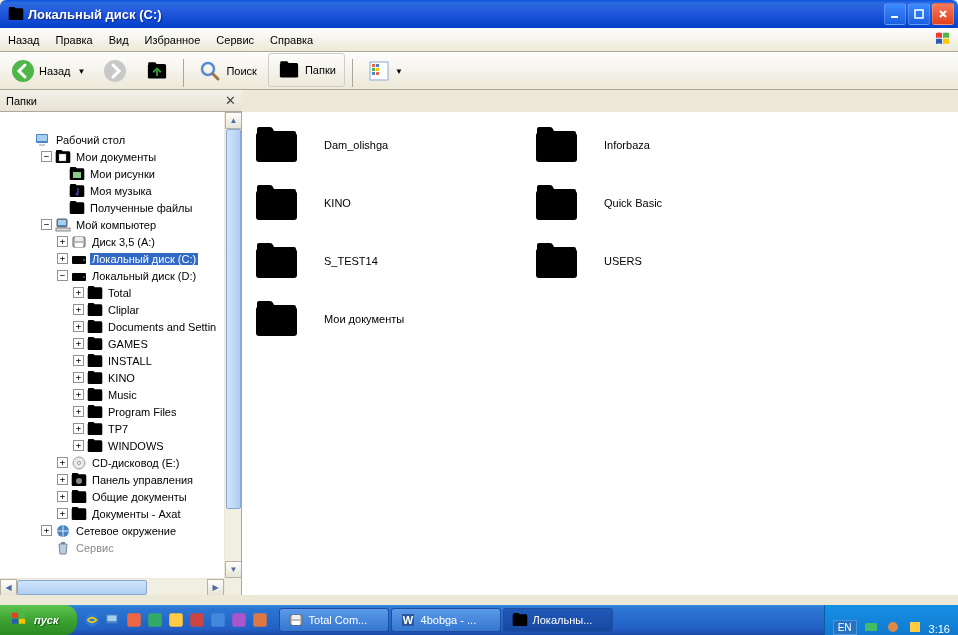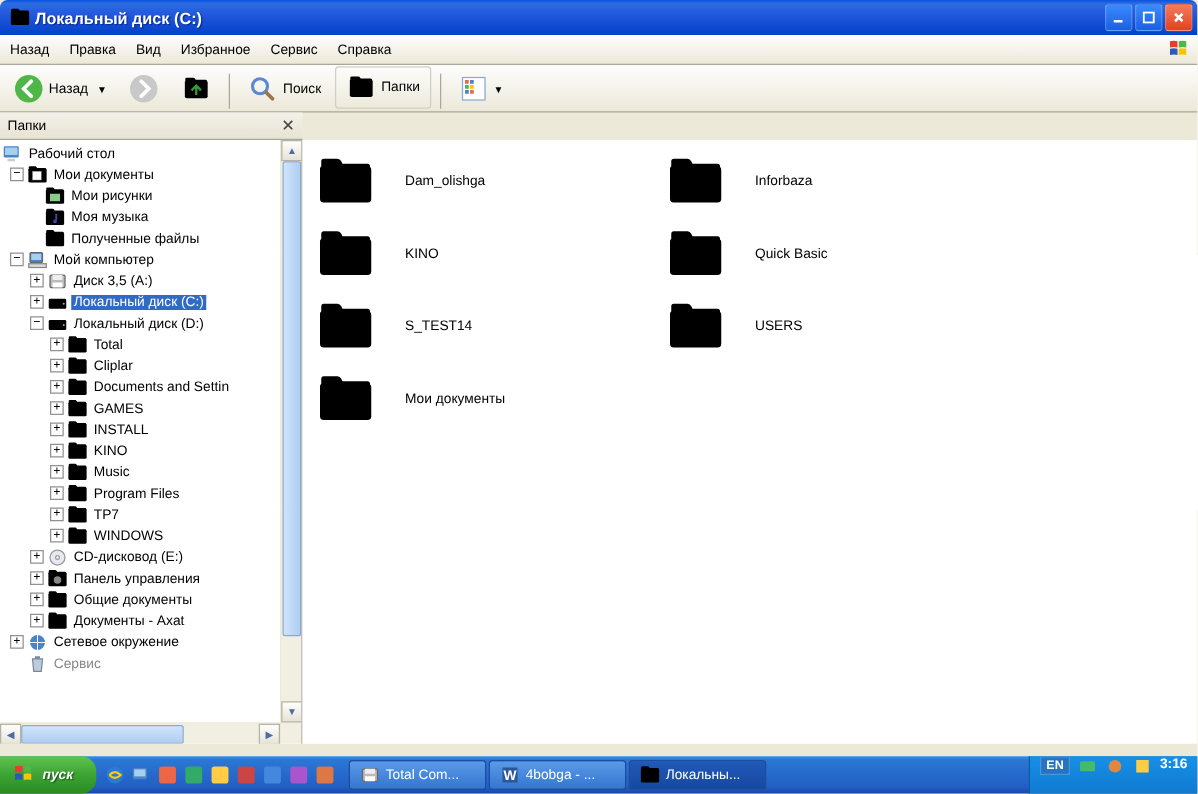--- a/index.html
+++ b/index.html
@@ -20,21 +20,21 @@
 .tbtn { display:flex; align-items:center; padding:3px 6px; border:1px solid transparent; border-radius:3px; gap:4px; cursor:default; }
 .tbtn .ico { width:24px; height:24px; display:flex; align-items:center; justify-content:center; }
 .tbtn.grouped { border:1px solid #cecec3; padding:4px 8px; }
 .sep { width:1px; height:28px; background:#aca899; margin:0 3px; }
 
 .panehdr { height:22px; background:linear-gradient(to bottom,#f3f1e9,#e7e3d4); display:flex; align-items:center; padding:0 6px; border-bottom:1px solid #aca899; justify-content:space-between; }
 .panehdr .x { cursor:pointer; font-size:13px; color:#444; }
 
 .workspace { display:flex; height:483px; }
 .sidebar { width:242px; background:#fff; border-right:1px solid #aca899; overflow:hidden; position:relative; }
-.tree { padding:2px 0; height:100%; overflow:hidden; }
+.tree { padding:19px 0; height:100%; overflow:hidden;margin-left:33px; }
 .tnode { display:flex; align-items:center; height:17px; white-space:nowrap; cursor:default; }
 .twist { width:11px; height:11px; border:1px solid #919191; background:#fff; color:#000; font-size:9px; line-height:9px; text-align:center; margin-right:3px; flex-shrink:0; font-family:monospace; }
 .tnode .nicon { width:16px; height:16px; margin-right:3px; flex-shrink:0; }
 .tnode .nlabel { padding:0 2px; }
 .tnode.sel .nlabel { background:#316ac5; color:#fff; }
 .tnode.greyed .nlabel { color:#888; }
 
 .vscroll { position:absolute; right:0; top:0; width:17px; height:100%; background:#f1efe2; border-left:1px solid #ece9d8; }
 .vscroll .btn { width:17px; height:17px; background:linear-gradient(to bottom,#fefefe,#e6e3d6); border:1px solid #b6b3a4; display:flex; align-items:center; justify-content:center; color:#4e6ba4; font-size:8px; }
 .vscroll .thumb { position:absolute; width:15px; left:1px; background:linear-gradient(to right,#cfe4fd,#b0cef0); border:1px solid #8aa8d4; border-radius:2px; }
@@ -49,21 +49,21 @@
 .fitem .fico { width:44px; height:40px; }
 .fitem .flabel { }
 
 .taskbar { position:absolute; bottom:0; left:0; right:0; height:30px; background:linear-gradient(to bottom,#3a8fe4 0%,#2b77d4 10%,#225fc4 80%,#1a4aa8 100%); display:flex; align-items:center; }
 .start { height:30px; padding:0 18px 0 10px; background:linear-gradient(to bottom,#5fc34f 0%,#3ca333 50%,#2a8a22 100%); border-radius:0 12px 12px 0; display:flex; align-items:center; gap:4px; color:#fff; font-weight:bold; font-style:italic; font-size:17px; text-shadow:1px 1px 1px #155b0e; }
 .ql { display:flex; align-items:center; gap:3px; padding:0 6px; }
 .ql .qi { width:18px; height:18px; }
 .tasks { display:flex; align-items:center; gap:2px; padding:0 4px; flex:1; }
 .task { height:24px; padding:0 8px; background:linear-gradient(to bottom,#5b9ae8,#3476d0); border:1px solid #1e4c9e; border-radius:3px; display:flex; align-items:center; gap:5px; color:#fff; min-width:110px; max-width:160px; }
 .task.active { background:linear-gradient(to bottom,#2159b8,#1648a0); }
-.tray { height:30px; background:linear-gradient(to bottom,#1790e6,#0f7ad0); display:flex; align-items:flex-start; padding:0 8px; gap:6px; color:#fff; border-left:1px solid #0b5ca8;font-weight:bold; }
+.tray { height:30px; background:linear-gradient(to bottom,#1790e6,#0f7ad0); display:flex; align-items:flex-end; padding:0 8px; gap:6px; color:#fff; border-left:1px solid #0b5ca8; }
 .tray .lang { background:#2573c2; padding:1px 4px; border:1px solid #4a94d8; font-size:10px; }
 .tray .ti { width:16px; height:16px; }
 .tray .time { font-size:11px; }
 </style>
 </head>
 <body>
 
 <svg width="0" height="0" style="position:absolute">
   <defs>
     <linearGradient id="fgrad" x1="0" y1="0" x2="0" y2="1">

